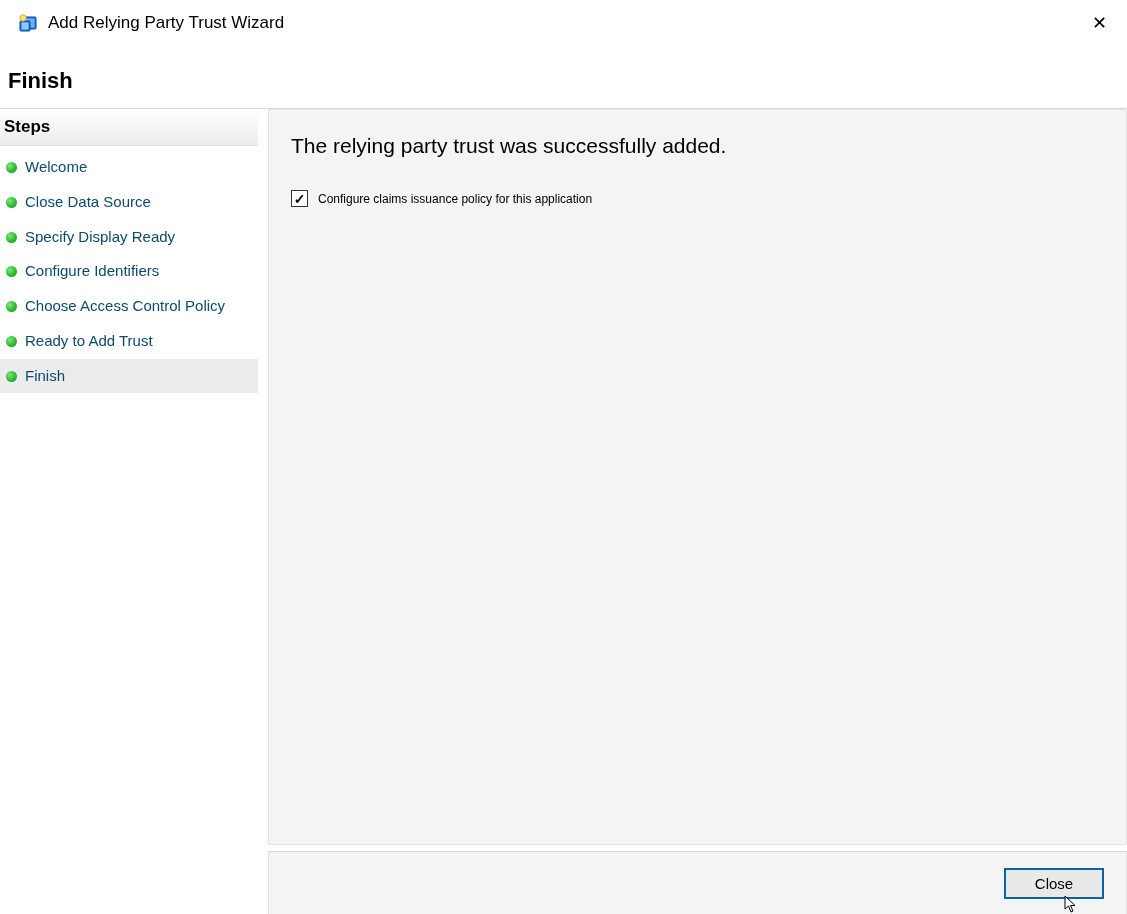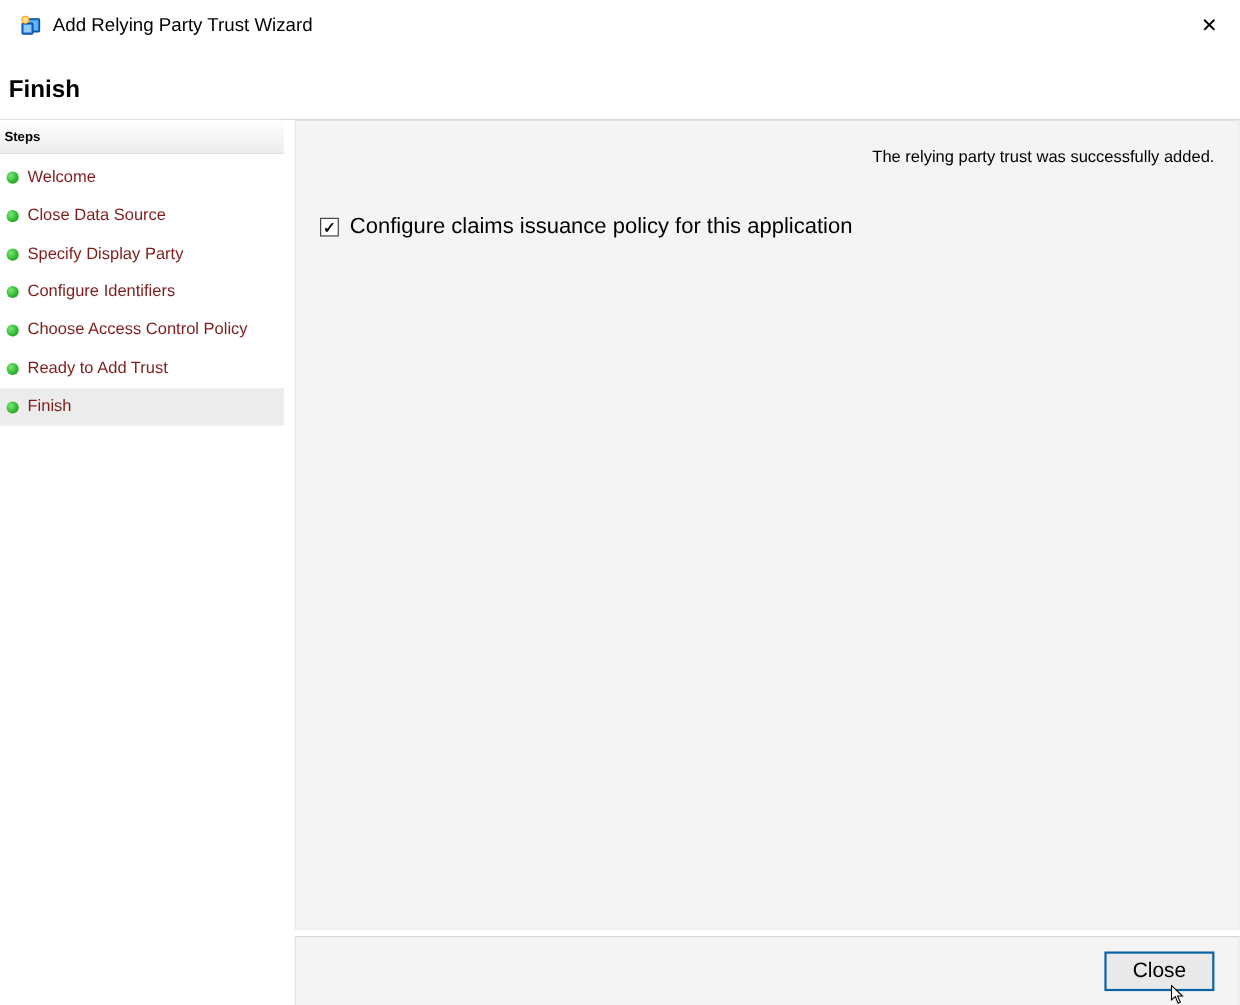--- a/index.html
+++ b/index.html
@@ -54,21 +54,21 @@
     height: 806px;
     box-sizing: border-box;
   }
   .sidebar {
     width: 258px;
     flex: 0 0 258px;
     box-sizing: border-box;
     background: #fff;
   }
   .steps-header {
-    font-size: 12px;
+    font-size: 17px;
     font-weight: bold;
     padding: 8px 0 8px 4px;
     background: linear-gradient(#ffffff, #ececec);
     border-bottom: 1px solid #e0e0e0;
   }
   .steps-list {
     list-style: none;
     margin: 0;
     padding: 4px 0 0 0;
   }
@@ -85,43 +85,42 @@
   }
   .step-bullet {
     width: 11px;
     height: 11px;
     border-radius: 50%;
     background: radial-gradient(circle at 35% 35%, #7be87b 0%, #2fb92f 55%, #1a8a1a 100%);
     margin-top: 4px;
     flex: 0 0 11px;
   }
   .step-label {
-    color: #7f1d1d;
+    color: #0c4a6e;
     word-break: break-word;
     max-width: 220px;
   }
   .main-area {
     flex: 1;
     display: flex;
     flex-direction: column;
     box-sizing: border-box;
     padding: 0 0 0 10px;
   }
   .main-panel {
     flex: 1;
     background: #f4f4f4;
     border: 1px solid #e3e3e3;
     border-radius: 1px;
     padding: 24px 22px;
     box-sizing: border-box;
   }
   .success-text {
-    font-size: 15px;
-    margin-bottom: 44px;
-    text-align: right;
+    font-size: 21px;
+    margin-bottom: 32px;
   }
   .checkbox-row {
     display: flex;
     align-items: center;
     gap: 10px;
   }
   .checkbox-box {
     width: 17px;
     height: 17px;
     border: 1px solid #333;
@@ -130,38 +129,38 @@
     align-items: center;
     justify-content: center;
     box-sizing: border-box;
   }
   .checkbox-mark {
     font-size: 14px;
     line-height: 1;
     font-weight: bold;
   }
   .checkbox-label {
-    font-size: 20px;
+    font-size: 12px;
   }
   .button-bar {
     height: 64px;
     background: #f4f4f4;
     border: 1px solid #e3e3e3;
     border-top: 1px solid #d5d5d5;
     margin-top: 6px;
     display: flex;
     align-items: center;
     justify-content: flex-end;
     padding: 0 22px;
     box-sizing: border-box;
   }
   .btn {
     min-width: 100px;
     padding: 5px 22px;
-    font-size: 19px;
+    font-size: 15px;
     background: #e9e9e9;
     border: 2px solid #0a64a4;
     color: #000;
     font-family: inherit;
     cursor: default;
     box-sizing: border-box;
   }
   .cursor {
     position: absolute;
     left: 1064px;
@@ -206,21 +205,21 @@
         <li class="step-item">
           <span class="step-bullet"></span>
           <span class="step-label">Welcome</span>
         </li>
         <li class="step-item">
           <span class="step-bullet"></span>
           <span class="step-label">Close Data Source</span>
         </li>
         <li class="step-item">
           <span class="step-bullet"></span>
-          <span class="step-label">Specify Display Party</span>
+          <span class="step-label">Specify Display Ready</span>
         </li>
         <li class="step-item">
           <span class="step-bullet"></span>
           <span class="step-label">Configure Identifiers</span>
         </li>
         <li class="step-item">
           <span class="step-bullet"></span>
           <span class="step-label">Choose Access Control Policy</span>
         </li>
         <li class="step-item">

